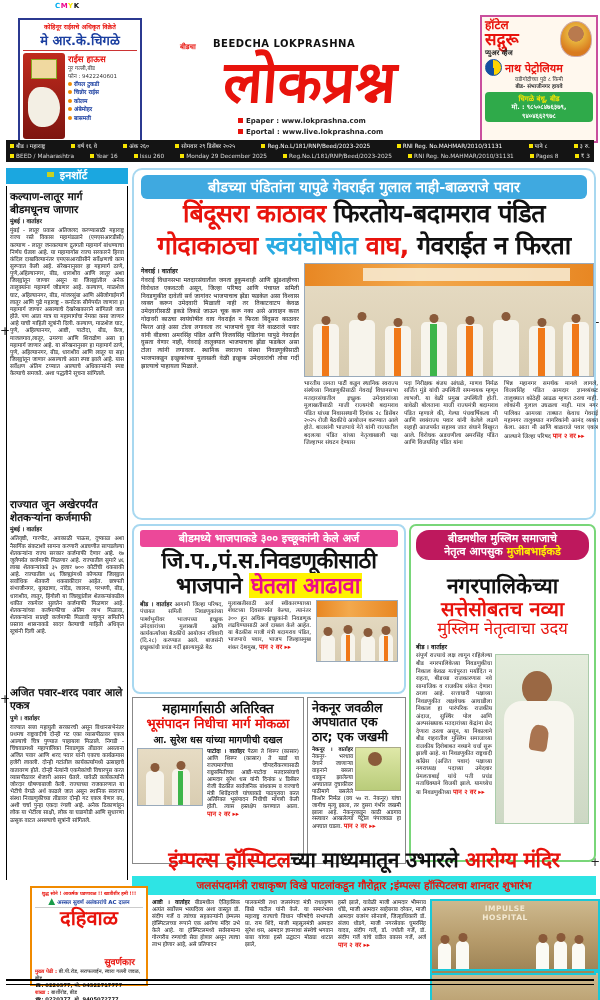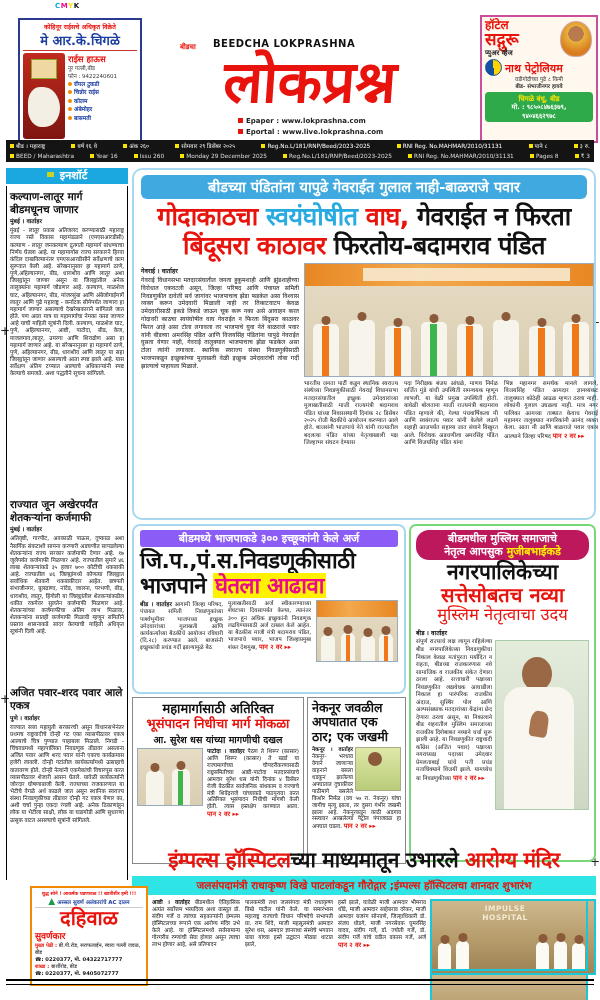--- a/index.html
+++ b/index.html
@@ -76,30 +76,30 @@
   .photo .strip2{position:absolute;left:20%;right:8%;top:4px;height:13px;background:#f6e9cf;opacity:.9;}
   .ppl{position:absolute;bottom:0;background:#f7f4ec;border-radius:5px 5px 0 0;}
   .ppl::before{content:"";position:absolute;top:-8px;left:50%;transform:translateX(-50%);width:9px;height:9px;border-radius:50%;background:#8a5a3a;}
   .ppl.sf::after{content:"";position:absolute;top:2px;left:35%;width:28%;bottom:0;background:#f07818;}
   .ppl.gr::after{content:"";position:absolute;top:2px;left:35%;width:28%;bottom:0;background:#3db54a;}
   .caps{display:flex;gap:6px;margin-top:3px;}
   .caps .c{width:94px;font-size:5.8px;line-height:1.28;overflow:hidden;}
   .cont{color:#e8130c;font-weight:bold;font-size:6.5px;white-space:nowrap;}
   
   .zp{left:132px;top:524px;width:274px;height:170px;box-sizing:border-box;border:2px solid #a8d8f0;border-radius:8px;padding:4px 6px;background:#fff;}
-  .zp .kick{height:17px;background:#8b5cf6;border-radius:3px;color:#fff;font-weight:bold;font-size:11px;text-align:center;line-height:17px;}
-  .zp .h{font-weight:bold;font-size:22px;line-height:1.12;letter-spacing:-.5px;margin-top:2px;}
+  .zp .kick{height:17px;background:#ec4899;border-radius:3px;color:#fff;font-weight:bold;font-size:11px;text-align:center;line-height:17px;}
+  .zp .h{text-align:center;font-weight:bold;font-size:22px;line-height:1.12;letter-spacing:-.5px;margin-top:2px;}
   .hl-mag{color:#ec0b8c;background:#fff200;padding:0 2px;}
   .zp-row{display:flex;gap:5px;margin-top:2px;}
   .zp-col{width:86px;font-size:5.7px;line-height:1.26;overflow:hidden;}
   
   .mus{left:409px;top:524px;width:187px;height:338px;box-sizing:border-box;border:2px solid #79d679;border-radius:7px;padding:4px 5px;background:#fff;}
   .mus .kick{background:#be185d;border-radius:13px;color:#fff;font-weight:bold;font-size:11px;text-align:center;line-height:1.2;padding:2px 0;}
   .mus .yel{color:#fff200;}
-  .mus .h1{text-align:center;font-weight:bold;font-size:21px;line-height:1.1;margin-top:1px;}
+  .mus .h1{text-align:center;font-weight:bold;font-size:21px;line-height:1.1;margin-top:15px;}
   .mus .h2{text-align:center;font-weight:bold;font-size:20px;color:#e8130c;line-height:1.1;}
   .mus .h3{text-align:center;font-weight:normal;font-size:16.5px;color:#e8130c;line-height:1.15;}
   .mus .bd{font-size:5.8px;line-height:1.3;overflow:hidden;margin-top:1px;}
   .manphoto{float:right;width:92px;height:168px;margin:2px 0 2px 3px;border:1px solid #aca;position:relative;
             background:linear-gradient(#e4ecdc,#cdd8c4);}
   .manphoto .head{position:absolute;left:26px;top:16px;width:30px;height:34px;border-radius:50%;background:#9a6844;}
   .manphoto .body{position:absolute;left:8px;top:46px;width:70px;height:122px;border-radius:18px 18px 0 0;background:#f8f6ef;}
   .manphoto .hands{position:absolute;left:34px;top:70px;width:18px;height:26px;background:#a97450;border-radius:40% 40% 20% 20%;transform:rotate(8deg);}
   
   .pai{left:132px;top:697px;width:172px;height:167px;box-sizing:border-box;border:1px solid #888;padding:3px 4px;background:#fff;}
@@ -124,21 +124,21 @@
   .hosphoto{width:160px;height:74px;flex:none;border:2px solid #19c8d8;box-sizing:border-box;position:relative;
             background:linear-gradient(#cdb98e,#b79c6c 60%,#9f8557);overflow:hidden;}
   .hosphoto .sign{position:absolute;left:28px;top:4px;width:70px;text-align:center;color:#f3e9d2;font-weight:bold;
                   font-size:7px;line-height:1.2;letter-spacing:.5px;}
   
   .jad{left:30px;top:886px;width:118px;height:100px;box-sizing:border-box;border:2px solid #f08a00;padding:2px 3px;background:#fff;}
   .jad .top{font-size:4.8px;color:#e8130c;text-align:center;font-weight:bold;}
   .jad .ac{font-size:5.5px;color:#1b3fa0;font-weight:bold;text-align:center;border-bottom:1px solid #ccc;padding-bottom:1px;}
   .jad .logo{color:#1a9c4a;font-size:9px;margin-right:2px;}
   .jad .nm{font-size:20px;color:#e8130c;font-weight:bold;text-align:center;line-height:1.05;}
-  .jad .tag{font-size:9px;color:#e8130c;font-weight:bold;text-align:left;padding-right:8px;}
+  .jad .tag{font-size:9px;color:#e8130c;font-weight:bold;text-align:right;padding-right:8px;margin-top:26px;}
   .jad .ln{font-size:5.2px;line-height:1.35;}
   .jad .lb{color:#e8130c;font-weight:bold;}
   .botrule{left:6px;top:979px;width:588px;height:3px;border-top:2px solid #000;border-bottom:1px solid #000;}
 </style>
 </head>
 <body>
 
 <div class="page">
 
   <div class="abs cmyk" style="left:55px;top:2px;"><span class="c">C</span><span class="m">M</span><span class="y">Y</span><span class="k">K</span></div>
@@ -221,22 +221,22 @@
     <div class="lhead">राज्यात जून अखेरपर्यंत शेतकऱ्यांना कर्जमाफी</div>
     <div class="lby">मुंबई । वार्ताहर</div>
     <div class="lbody just" style="height:148px;">अतिवृष्टी, गारपीट, अवकाळी पाऊस, दुष्काळ अशा नैसर्गिक संकटाशी सामना करणारी अडचणीत सापडलेल्या शेतकऱ्यांना राज्य सरकार कर्जमाफी देणार आहे. १७ जुलैपर्यंत कर्जमाफी मिळणार आहे. राज्यातील सुमारे ४६ लाख शेतकऱ्यांकडे ३५ हजार ७०० कोटींची थकबाकी आहे. राज्यातील ४६ जिल्ह्यांमध्ये कोणत्या जिल्ह्यात सर्वाधिक शेतकरी थकबाकीदार आहेत. छत्रपती संभाजीनगर, बुलढाणा, नांदेड, जालना, परभणी, बीड, धाराशीव, लातूर, हिंगोली या जिल्ह्यांतील शेतकऱ्यांकडील थकीत रकमेवर सुलतेन कर्जमाफी मिळणार आहे. शेतकऱ्यांच्या कर्जमाफीचा अंतिम लाभ मिळावा, शेतकऱ्यांना सातही कर्जमाफी मिळावी म्हणून समितीने प्रस्ताव शासनाकडे सादर केल्याची माहिती अधिकृत सूत्रांनी दिली आहे.</div>
     <div class="lhead">अजित पवार-शरद पवार आले एकत्र</div>
     <div class="lby">पुणे । वार्ताहर</div>
     <div class="lbody just" style="height:176px;">राज्यात सत्ता महायुती सरकारची असून विधानसभेनंतर प्रथमच राष्ट्रवादीचे दोन्ही गट एका व्यासपीठावर एकत्र आल्याचे चित्र पुण्यात पाहायला मिळाले. निगडी - चिंचवडमध्ये महापालिका निवडणूक तोंडावर असताना अजित पवार आणि शरद पवार यांनी एकाच कार्यक्रमास हजेरी लावली. दोन्ही गटांतील कार्यकर्त्यांमध्ये उत्साहाचे वातावरण होते. दोन्ही नेत्यांनी एकमेकांची विचारपूस करत व्यासपीठावर शेजारी आसन घेतले. यावेळी कार्यकर्त्यांनी जोरदार घोषणाबाजी केली. राज्याच्या राजकारणात या भेटीचे वेगळे अर्थ काढले जात असून स्थानिक स्वराज्य संस्था निवडणुकीच्या तोंडावर दोन्ही गट एकत्र येणार का, अशी चर्चा पुन्हा एकदा रंगली आहे. अनेक ठिकाणांहून लोक या भेटीला साक्षी, लोक या घडामोडी आणि सुधारणा उत्सुक वाटत असल्याचे सूत्रांनी सांगितले.</div>
   </div>
 
   <div class="abs lead">
     <div class="kickerB">बीडच्या पंडितांना यापुढे गेवराईत गुलाल नाही-बाळराजे पवार</div>
+    <div class="leadH nowrap" style="margin-top:0;"><span class="red">बिंदूसरा काठावर </span><span>फिरतोय-बदामराव पंडित</span></div>
     <div class="leadH nowrap"><span class="red">गोदाकाठचा </span><span class="cyantx">स्वयंघोषीत </span><span class="red">वाघ,</span><span> गेवराईत न फिरता</span></div>
-    <div class="leadH nowrap" style="margin-top:0;"><span class="red">बिंदूसरा काठावर </span><span>फिरतोय-बदामराव पंडित</span></div>
     <div class="lead-row">
       <div class="lead-left">
         <div class="byline">गेवराई । वार्ताहर</div>
         <div class="body6 just" style="height:172px;">गेवराई विधानसभा मतदारसंघातील जनता हुकुमशाही आणि झुंडशाहीच्या विरोधात एकवटली असून, जिल्हा परिषद आणि पंचायत समिती निवडणुकीत दावेली सर्व जागांवर भाजपाचाच झेंडा फडकेल असा विश्वास व्यक्त करून उमेदवारी मिळाली नाही तर तिकाटवाटप केवळ उमेदवारीसाठी इकडे तिकडे जाऊन चूक करू नका असे आवाहन करत गोदावरी काठचा स्वयंघोषीत वाघ गेवराईत न फिरता बिंदूसरा काठावर फिरत आहे असा टोला लगावला तर भाजपाचे युवा नेते बाळराजे पवार यांनी बीडच्या अमरसिंह पंडित आणि विजयसिंह पंडितांना यापुढे गेवराईत घुसता येणार नाही, गेवराई तालुक्यात भाजपाचाच झेंडा फडकेल असा टोला त्यांनी लगावला. स्थानिक स्वराज्य संस्था निवडणुकीसाठी भाजपाकडून इच्छुकांच्या मुलाखती वेळी इच्छुक उमेदवारांची तोबा गर्दी झाल्याचे पाहायला मिळाले.</div>
       </div>
       <div>
         <div class="photo" style="width:288px;height:112px;">
           <div class="strip"></div>
           <div class="strip2"></div>
           <div class="ppl sf" style="left:8px;width:26px;height:52px;"></div>
@@ -360,17 +360,17 @@
     <div class="ln"><span class="lb">शाखा : </span><span>बार्शीरोड, बीड</span></div>
     <div class="ln b">☎: 0220377, मो. 9405072777</div>
   </div>
 
   <div class="abs botrule"></div>
 
 </div>
 
 <style>
   
-  .hosphoto{width:158px;height:72px;position:relative;border:2px solid #19c8d8;box-sizing:border-box;
+  .hosphoto{width:170px;height:72px;position:relative;border:2px solid #19c8d8;box-sizing:border-box;
             background:linear-gradient(180deg,#cdb98e 0%,#b79c6c 55%,#9f8557 100%);overflow:hidden;}
   .hosphoto .sign{position:absolute;left:34px;top:3px;width:78px;text-align:center;color:#f3e9d2;font-weight:bold;
                   font-size:7.5px;line-height:1.25;letter-spacing:.5px;}
 </style>
 
 </body></html>

